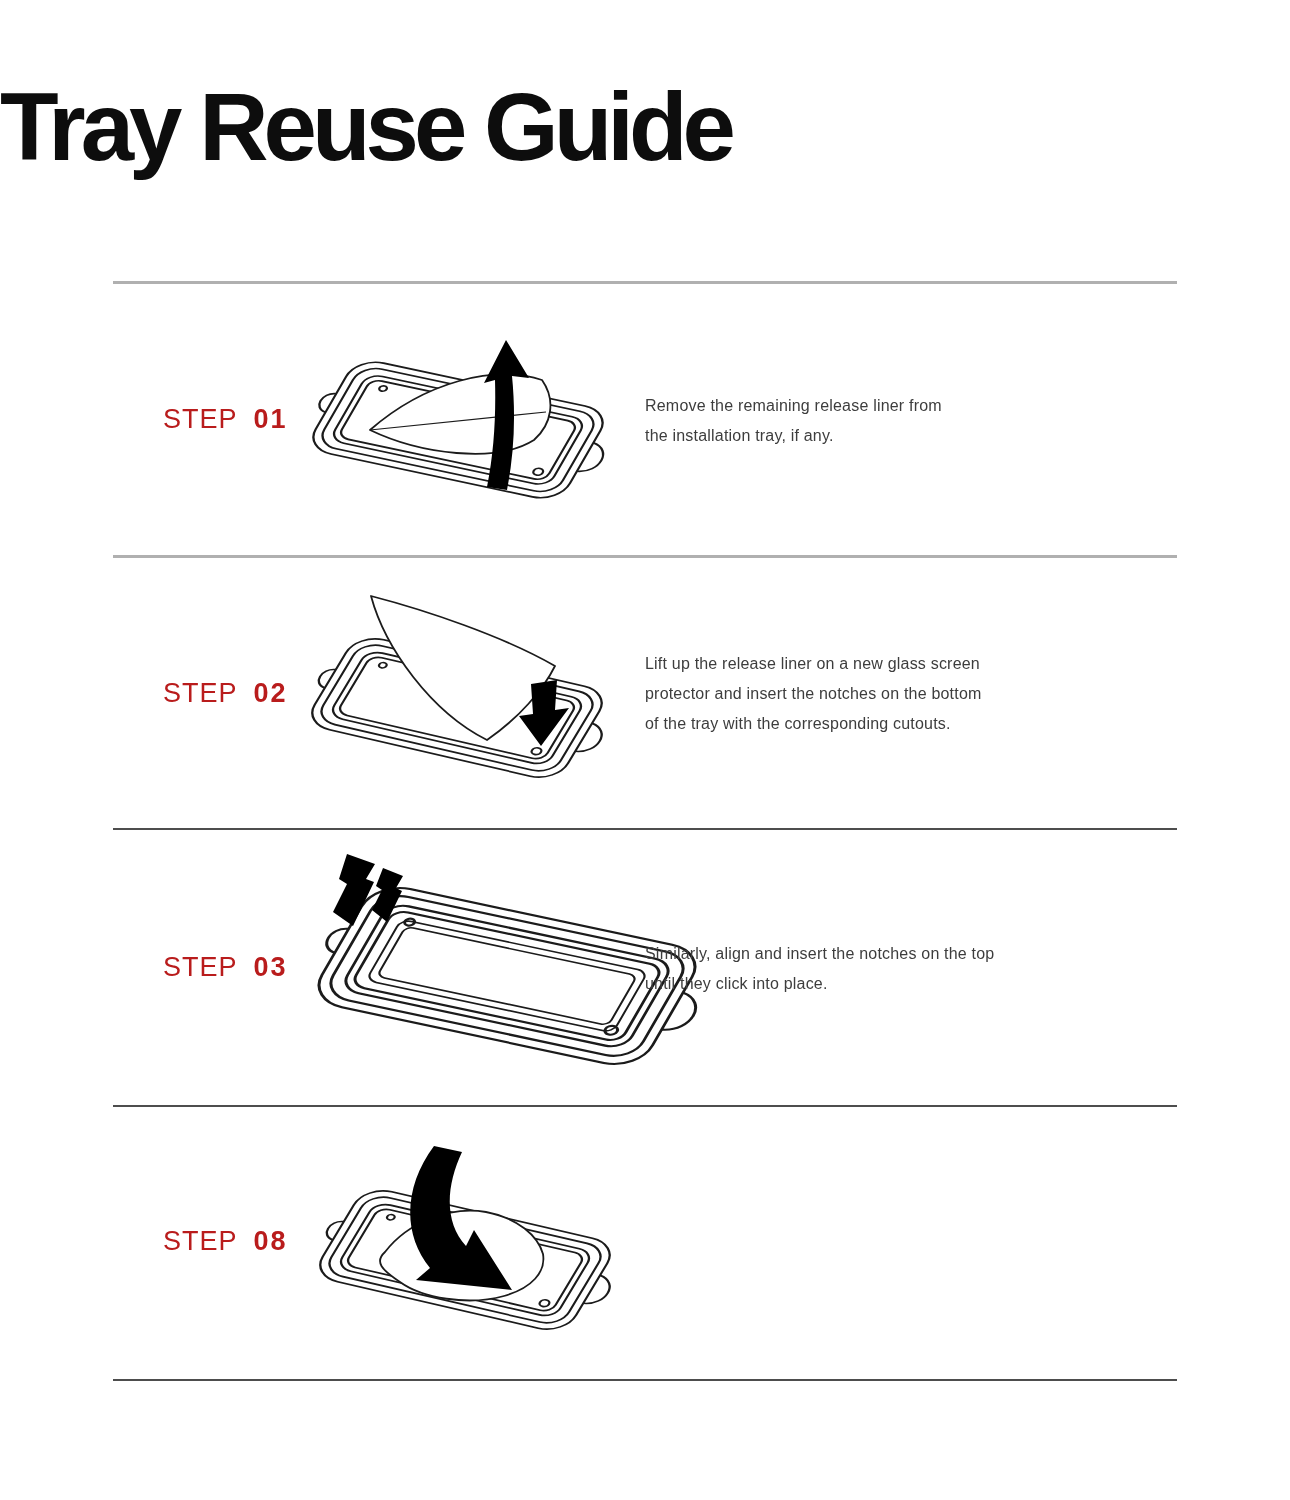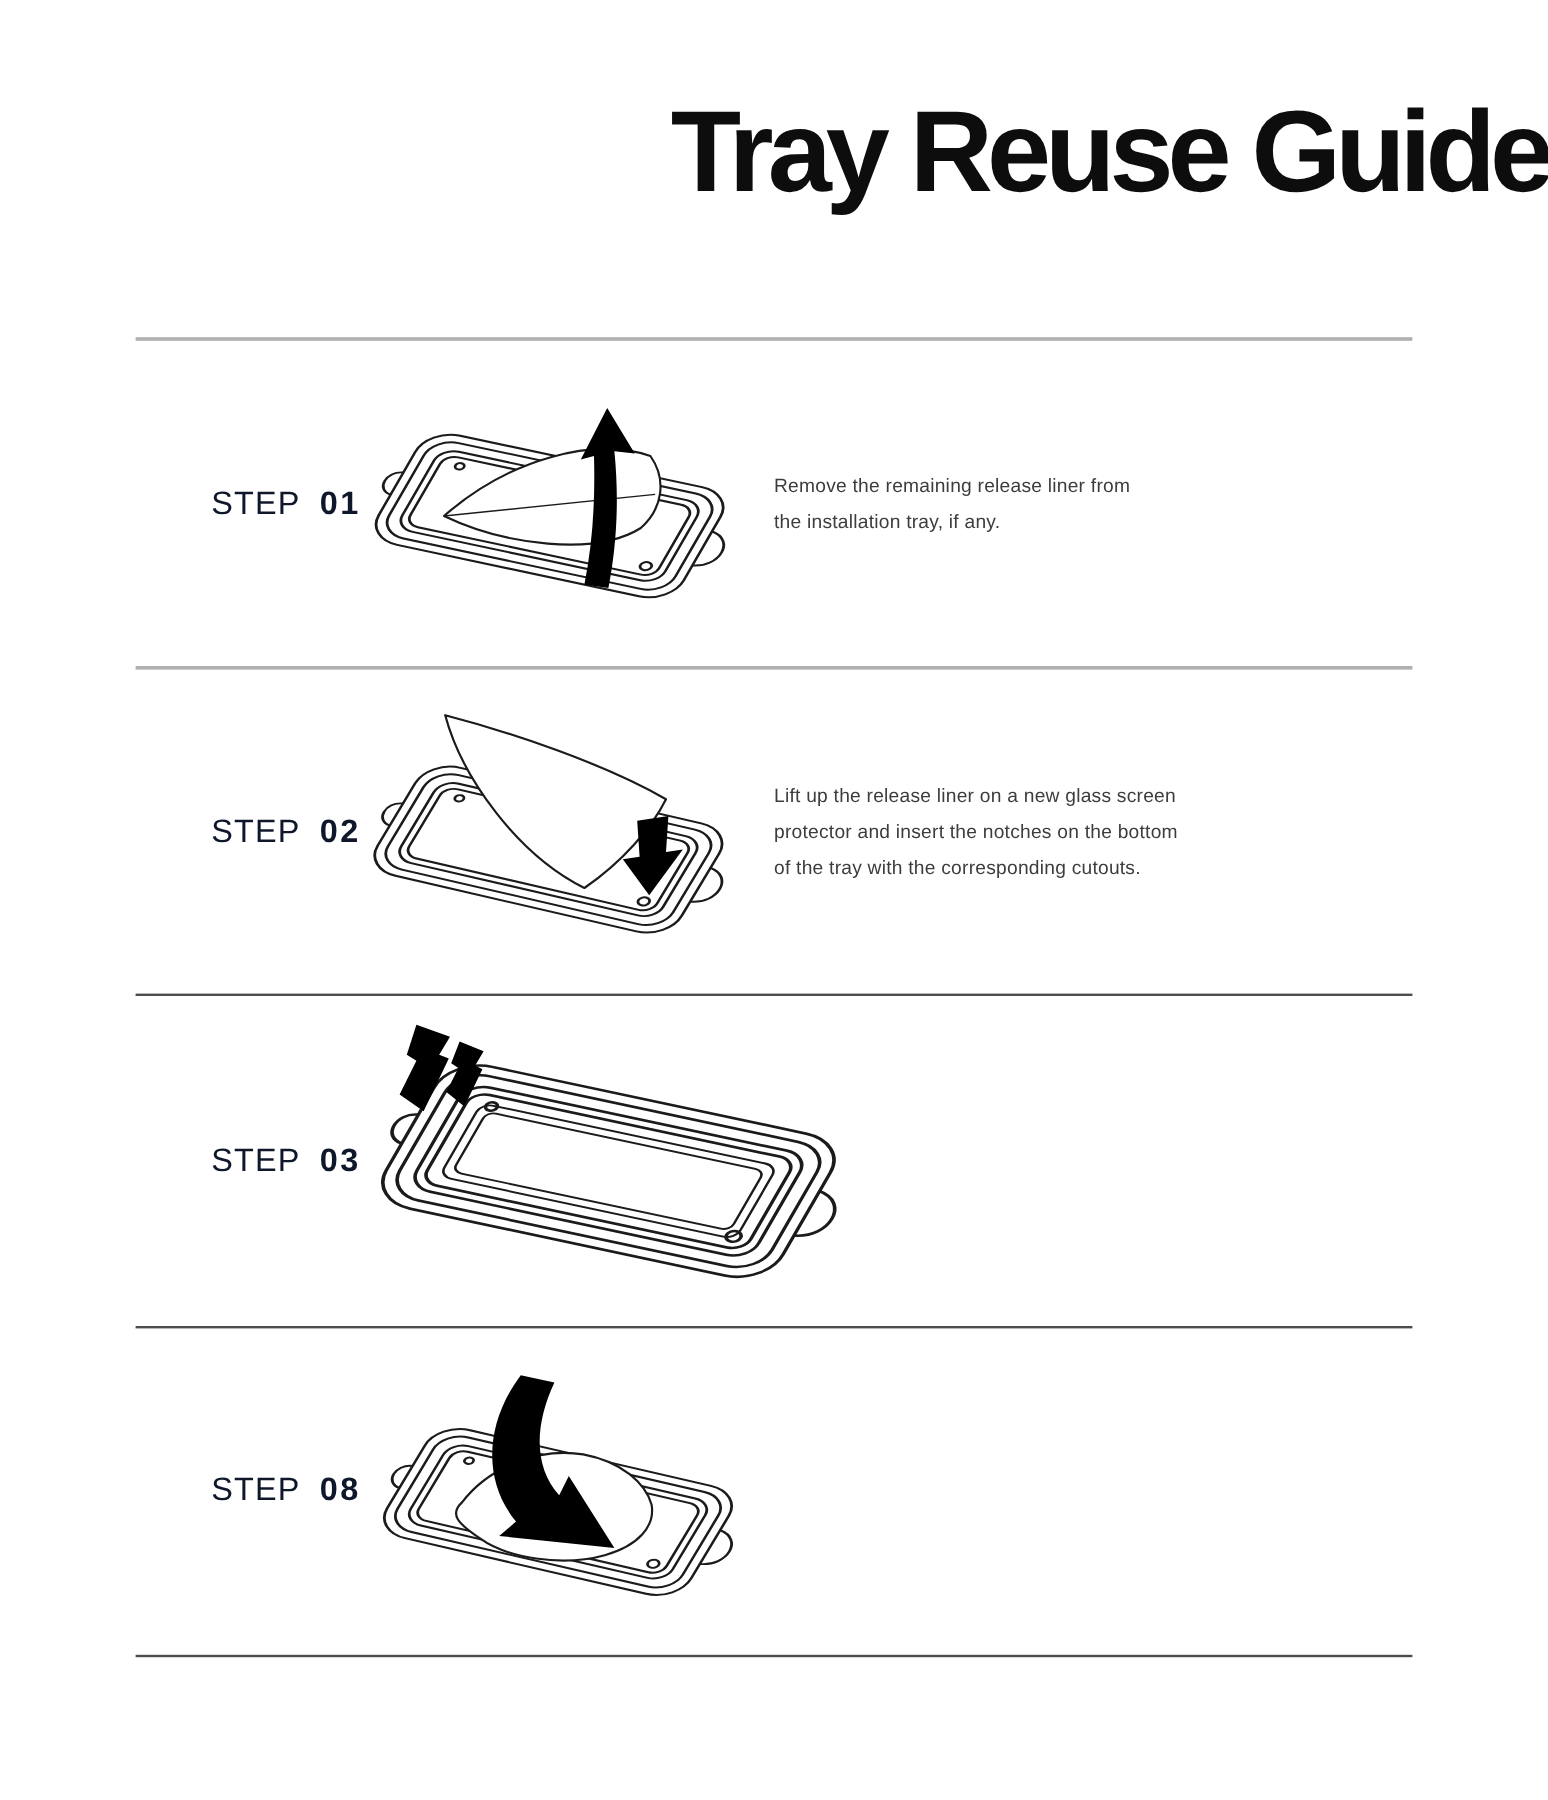--- a/index.html
+++ b/index.html
@@ -1,31 +1,31 @@
 <!DOCTYPE html>
 <html><head>
 <meta charset="utf-8">
 <style>
   html,body { margin:0; padding:0; background:#ffffff; }
   .page {
     position:relative; width:1290px; height:1500px; background:#ffffff;
     font-family:"Liberation Sans", sans-serif; overflow:hidden;
   }
   .title {
-    position:absolute; top:72px; left:0; width:1290px; text-align:right;
+    position:absolute; top:72px; left:0; width:1290px; text-align:left;
     font-size:96px; font-weight:900; letter-spacing:-5px; color:#0d0d0d;
     line-height:1.15; white-space:nowrap;
   }
   .divider { position:absolute; left:113px; width:1064px; height:0; }
   .divider.light { border-top:3px solid #b0b0b0; }
   .divider.dark  { border-top:2px solid #4d4d4d; }
 
   .step-label {
-    position:absolute; left:176px; white-space:nowrap;
-    font-size:27px; color:#0f172a; letter-spacing:1px;
+    position:absolute; left:163px; white-space:nowrap;
+    font-size:27px; color:#b91c1c; letter-spacing:1px;
   }
   .step-label .word { font-weight:400; }
   .step-label .num  { font-weight:800; margin-left:16px; letter-spacing:2px; }
 
   .step-desc {
     position:absolute; left:645px; width:520px;
     font-size:16px; line-height:30px; color:#3d3d3d;
     white-space:pre-line; letter-spacing:0.2px;
   }
   .illus { position:absolute; }
@@ -107,20 +107,22 @@
             <rect x="-91" y="-27" width="182" height="54" rx="6"></rect>
           </g>
         </g>
       </g>
       <g fill="#000000">
         <path d="M 52,6 L 80,16 L 71,31 L 79,34 L 58,78 L 38,64 L 52,36 L 44,31 Z"></path>
         <path d="M 88,20 L 108,28 L 101,40 L 107,43 L 92,74 L 77,62 L 87,42 L 81,38 Z"></path>
       </g>
     </svg>
   </div>
+  <div class="step-desc" style="top:939px">Similarly, align and insert the notches on the top
+until they click into place.</div>
 
   <div class="step-label" style="top:1226px">
     <span class="word">STEP</span><span class="num">08</span>
   </div>
   <div class="illus" style="left:310px; top:1140px">
     <svg width="340" height="205" viewBox="0 0 340 205">
       <g transform="translate(155,120) rotate(13)">
         <g transform="skewX(-18) scale(1,0.78)">
             <use href="#tray"></use>
           </g>

